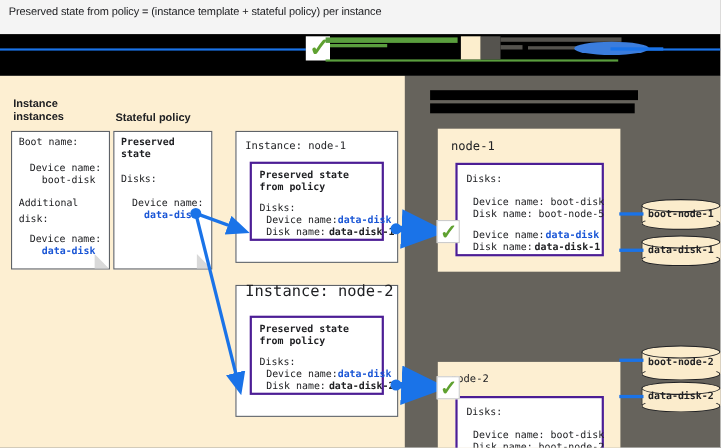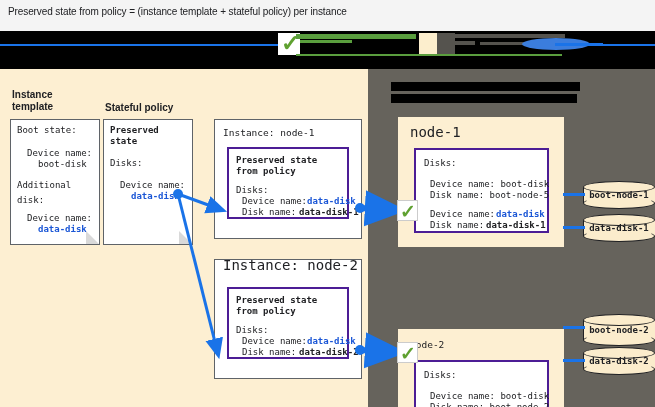--- a/index.html
+++ b/index.html
@@ -127,25 +127,25 @@
   </div>
 
   <div class="canvas">
 
     <div class="panel-cream" style="left:0;top:0;width:368px;height:338px;"></div>
 
     <div class="panel-cream" style="left:390px;top:0;width:0px;height:0px;"></div>
 
     <div class="hdr" style="left:12px;top:20px;">
       <span>Instance</span><br>
-      <span>template</span>
+      <span>instances</span>
     </div>
 
     <div class="card" style="left:10px;top:50px;width:90px;height:126px;">
-      <div class="mono" style="position:absolute;left:6px;top:5px;">Boot state:</div>
+      <div class="mono" style="position:absolute;left:6px;top:5px;">Boot name:</div>
       <div class="mono" style="position:absolute;left:16px;top:28px;">Device name:</div>
       <div class="mono" style="position:absolute;left:27px;top:39px;">boot-disk</div>
       <div class="mono" style="position:absolute;left:6px;top:60px;">Additional</div>
       <div class="mono" style="position:absolute;left:6px;top:75px;">disk:</div>
       <div class="mono" style="position:absolute;left:16px;top:93px;">Device name:</div>
       <div class="mono blue" style="position:absolute;left:27px;top:104px;">data-disk</div>
       <div class="dogear" style="right:0;bottom:0;"></div>
     </div>
 
     <div class="hdr" style="left:105px;top:33px;">
@@ -185,21 +185,21 @@
         <div class="mono blue" style="position:absolute;left:78px;top:47px;">data-disk</div>
         <div class="mono" style="position:absolute;left:13px;top:58px;">Disk name:</div>
         <div class="mono b" style="position:absolute;left:70px;top:58px;">data-disk-2</div>
       </div>
     </div>
 
     <div class="redact" style="left:391px;top:13px;width:189px;height:9px;"></div>
     <div class="redact" style="left:391px;top:25px;width:186px;height:9px;"></div>
 
     <div class="node-panel" style="left:398px;top:48px;width:166px;height:130px;">
-      <div class="mono" style="position:absolute;left:12px;top:10px;font-size:14px;">node-1</div>
+      <div class="mono" style="position:absolute;left:12px;top:10px;font-size:11px;">node-1</div>
       <div class="card-inner" style="left:16px;top:31px;width:135px;height:85px;">
         <div class="mono" style="position:absolute;left:8px;top:8px;">Disks:</div>
         <div class="mono" style="position:absolute;left:14px;top:29px;">Device name: boot-disk</div>
         <div class="mono" style="position:absolute;left:14px;top:40px;">Disk name: boot-node-5</div>
         <div class="mono" style="position:absolute;left:14px;top:59px;">Device name:</div>
         <div class="mono blue" style="position:absolute;left:80px;top:59px;">data-disk</div>
         <div class="mono" style="position:absolute;left:14px;top:70px;">Disk name:</div>
         <div class="mono b" style="position:absolute;left:70px;top:70px;">data-disk-1</div>
       </div>
     </div>

